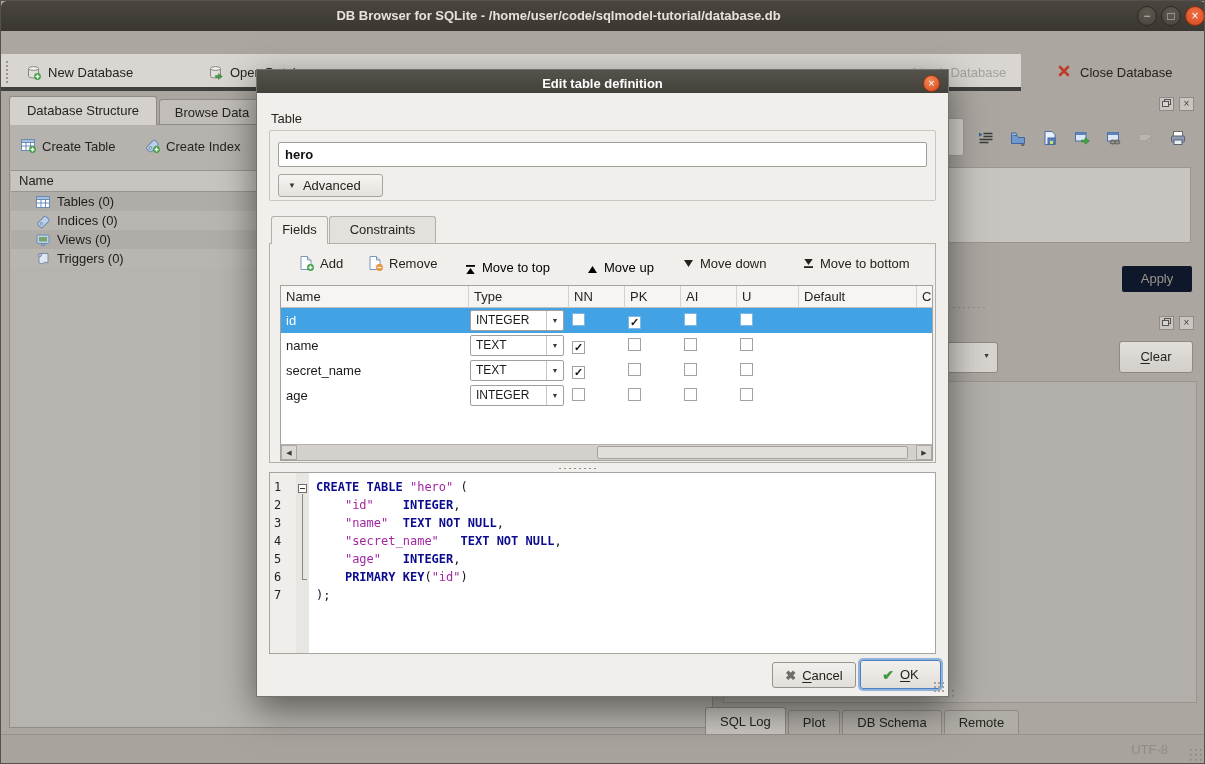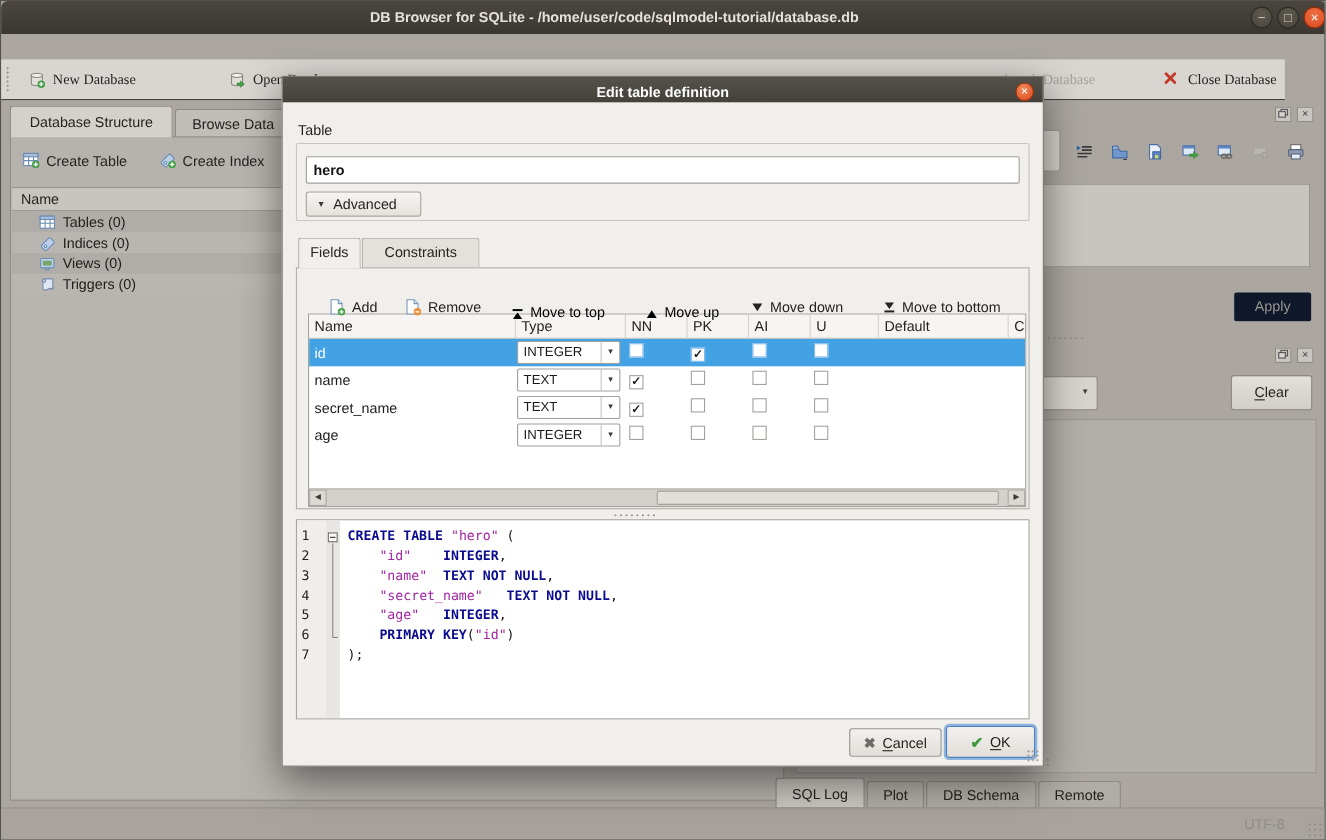--- a/index.html
+++ b/index.html
@@ -9,21 +9,21 @@
 
   
   #titlebar{position:absolute;left:0;top:0;width:1205px;height:30px;background:linear-gradient(#4a463f,#3a3732);border-radius:6px 6px 0 0;}
   #titlebar .wtitle{position:absolute;left:0;right:90px;top:0;height:30px;line-height:30px;text-align:center;color:#e6e2da;font-weight:bold;font-size:13px;white-space:nowrap;}
   .winbtn{position:absolute;top:5px;width:20px;height:20px;border-radius:50%;background:radial-gradient(circle at 50% 35%,#5d594f,#47443d);border:1px solid #2e2b27;box-sizing:border-box;color:#cdc9c1;font-size:12px;line-height:18px;text-align:center;}
   #btn-close-win{background:radial-gradient(circle at 50% 35%,#ef7146,#d8481d);border-color:#8f2c0d;color:#fff;}
 
   
   #menubar{position:absolute;left:0;top:30px;width:1205px;height:23px;background:#d9d5d1;display:flex;align-items:center;padding-left:8px;box-sizing:border-box;}
   .menu-item{padding:0 11px;font-size:13px;color:#262320;height:23px;line-height:23px;}
-  #toolbar{position:absolute;left:0;top:53px;width:1167px;height:37px;background:#d9d5d1;border-bottom:1px solid #404040;box-sizing:border-box;font-family:Liberation Serif, serif;}
+  #toolbar{position:absolute;left:0;top:53px;width:1020px;height:37px;background:#d9d5d1;border-bottom:4px solid #404040;box-sizing:border-box;}
   .tgrip{position:absolute;left:4px;top:6px;width:5px;height:24px;background-image:radial-gradient(#9b978f 1px,transparent 1px);background-size:4px 4px;}
   .tb-item{position:absolute;top:6px;height:24px;display:flex;align-items:center;gap:6px;font-size:13px;color:#262320;white-space:nowrap;}
   .tb-item.disabled{color:#a5a19b;}
   .tb-item .ic{display:inline-flex;width:17px;height:17px;}
   .frag-circle{position:absolute;top:58px;width:14px;height:14px;border:1px solid #b0aca6;border-radius:50%;background:#e4e1dc;}
   .frag-yellow{position:absolute;top:59px;width:14px;height:10px;background:#d9b24c;border:1px solid #a8862f;border-radius:3px 3px 0 0;}
 
   
   .main-tab{position:absolute;font-size:13px;color:#262320;text-align:center;border:1px solid #8f8b86;border-bottom:none;border-radius:3px 3px 0 0;box-sizing:border-box;}
   #tab-structure{left:8px;top:95px;width:148px;height:29px;line-height:28px;background:#d4d0cb;z-index:3;}
@@ -67,21 +67,21 @@
   #dlg-close{position:absolute;right:8px;top:5px;width:17px;height:17px;border-radius:50%;background:radial-gradient(circle at 40% 30%,#f18a5c,#dc481a);border:1px solid #9c3410;box-sizing:border-box;color:#fff;font-size:11px;line-height:15px;text-align:center;}
   #dlg-table-label{position:absolute;left:14px;top:41px;font-size:13px;color:#26231f;}
   #dlg-groupbox{position:absolute;left:12px;top:60px;width:667px;height:71px;border:1px solid #c9c5c0;border-radius:2px;box-sizing:border-box;}
   #table-name-input{position:absolute;left:21px;top:72px;width:649px;height:25px;background:#fff;border:1px solid #a19d97;border-radius:2px;box-sizing:border-box;font-size:13px;font-weight:bold;color:#111;line-height:23px;padding-left:6px;}
   #advanced-btn{position:absolute;left:21px;top:104px;width:105px;height:23px;background:linear-gradient(#f7f5f2,#e5e2dd);border:1px solid #a8a49f;border-radius:3px;box-sizing:border-box;font-size:13px;color:#26231f;display:flex;align-items:center;gap:7px;padding-left:9px;}
   #advanced-btn .arr{font-size:8px;color:#3c3935;}
   .dlg-tab{position:absolute;top:146px;height:27px;font-size:13px;color:#26231f;text-align:center;border:1px solid #b3afaa;border-bottom:none;border-radius:3px 3px 0 0;box-sizing:border-box;}
   #dlg-tab-fields{left:14px;width:57px;line-height:26px;background:#f1efeb;z-index:2;height:28px;}
   #dlg-tab-constraints{left:72px;width:107px;line-height:25px;background:#e4e1dc;}
   #fields-frame{position:absolute;left:12px;top:173px;width:667px;height:220px;border:1px solid #b3afaa;box-sizing:border-box;}
-  .fld-btn{position:absolute;top:7px;height:24px;display:flex;align-items:center;gap:6px;font-size:13px;color:#26231f;white-space:nowrap;margin-top:16px;}
+  .fld-btn{position:absolute;top:7px;height:24px;display:flex;align-items:center;gap:6px;font-size:13px;color:#26231f;white-space:nowrap;}
   .fld-btn.disabled{color:#000000;align-items:flex-end;}
   .fld-btn .ic{display:inline-flex;}
 
   #fields-table{position:absolute;left:10px;top:41px;width:653px;height:176px;border:1px solid #a5a19b;box-sizing:border-box;background:#fff;overflow:hidden;}
   .grid-row{display:grid;grid-template-columns:188px 100px 56px 56px 56px 62px 118px 100px;}
   #ft-header{height:22px;background:#f6f5f3;}
   #ft-header .hc{font-size:13px;color:#26231f;line-height:21px;padding-left:5px;border-right:1px solid #d5d2ce;border-bottom:1px solid #c3c0bb;overflow:hidden;white-space:nowrap;}
   .ft-row{height:25px;align-items:center;}
   .ft-row.selected{background:#42a2e3;}
   .ft-row .name{font-size:13px;color:#1a1a1a;padding-left:5px;}

